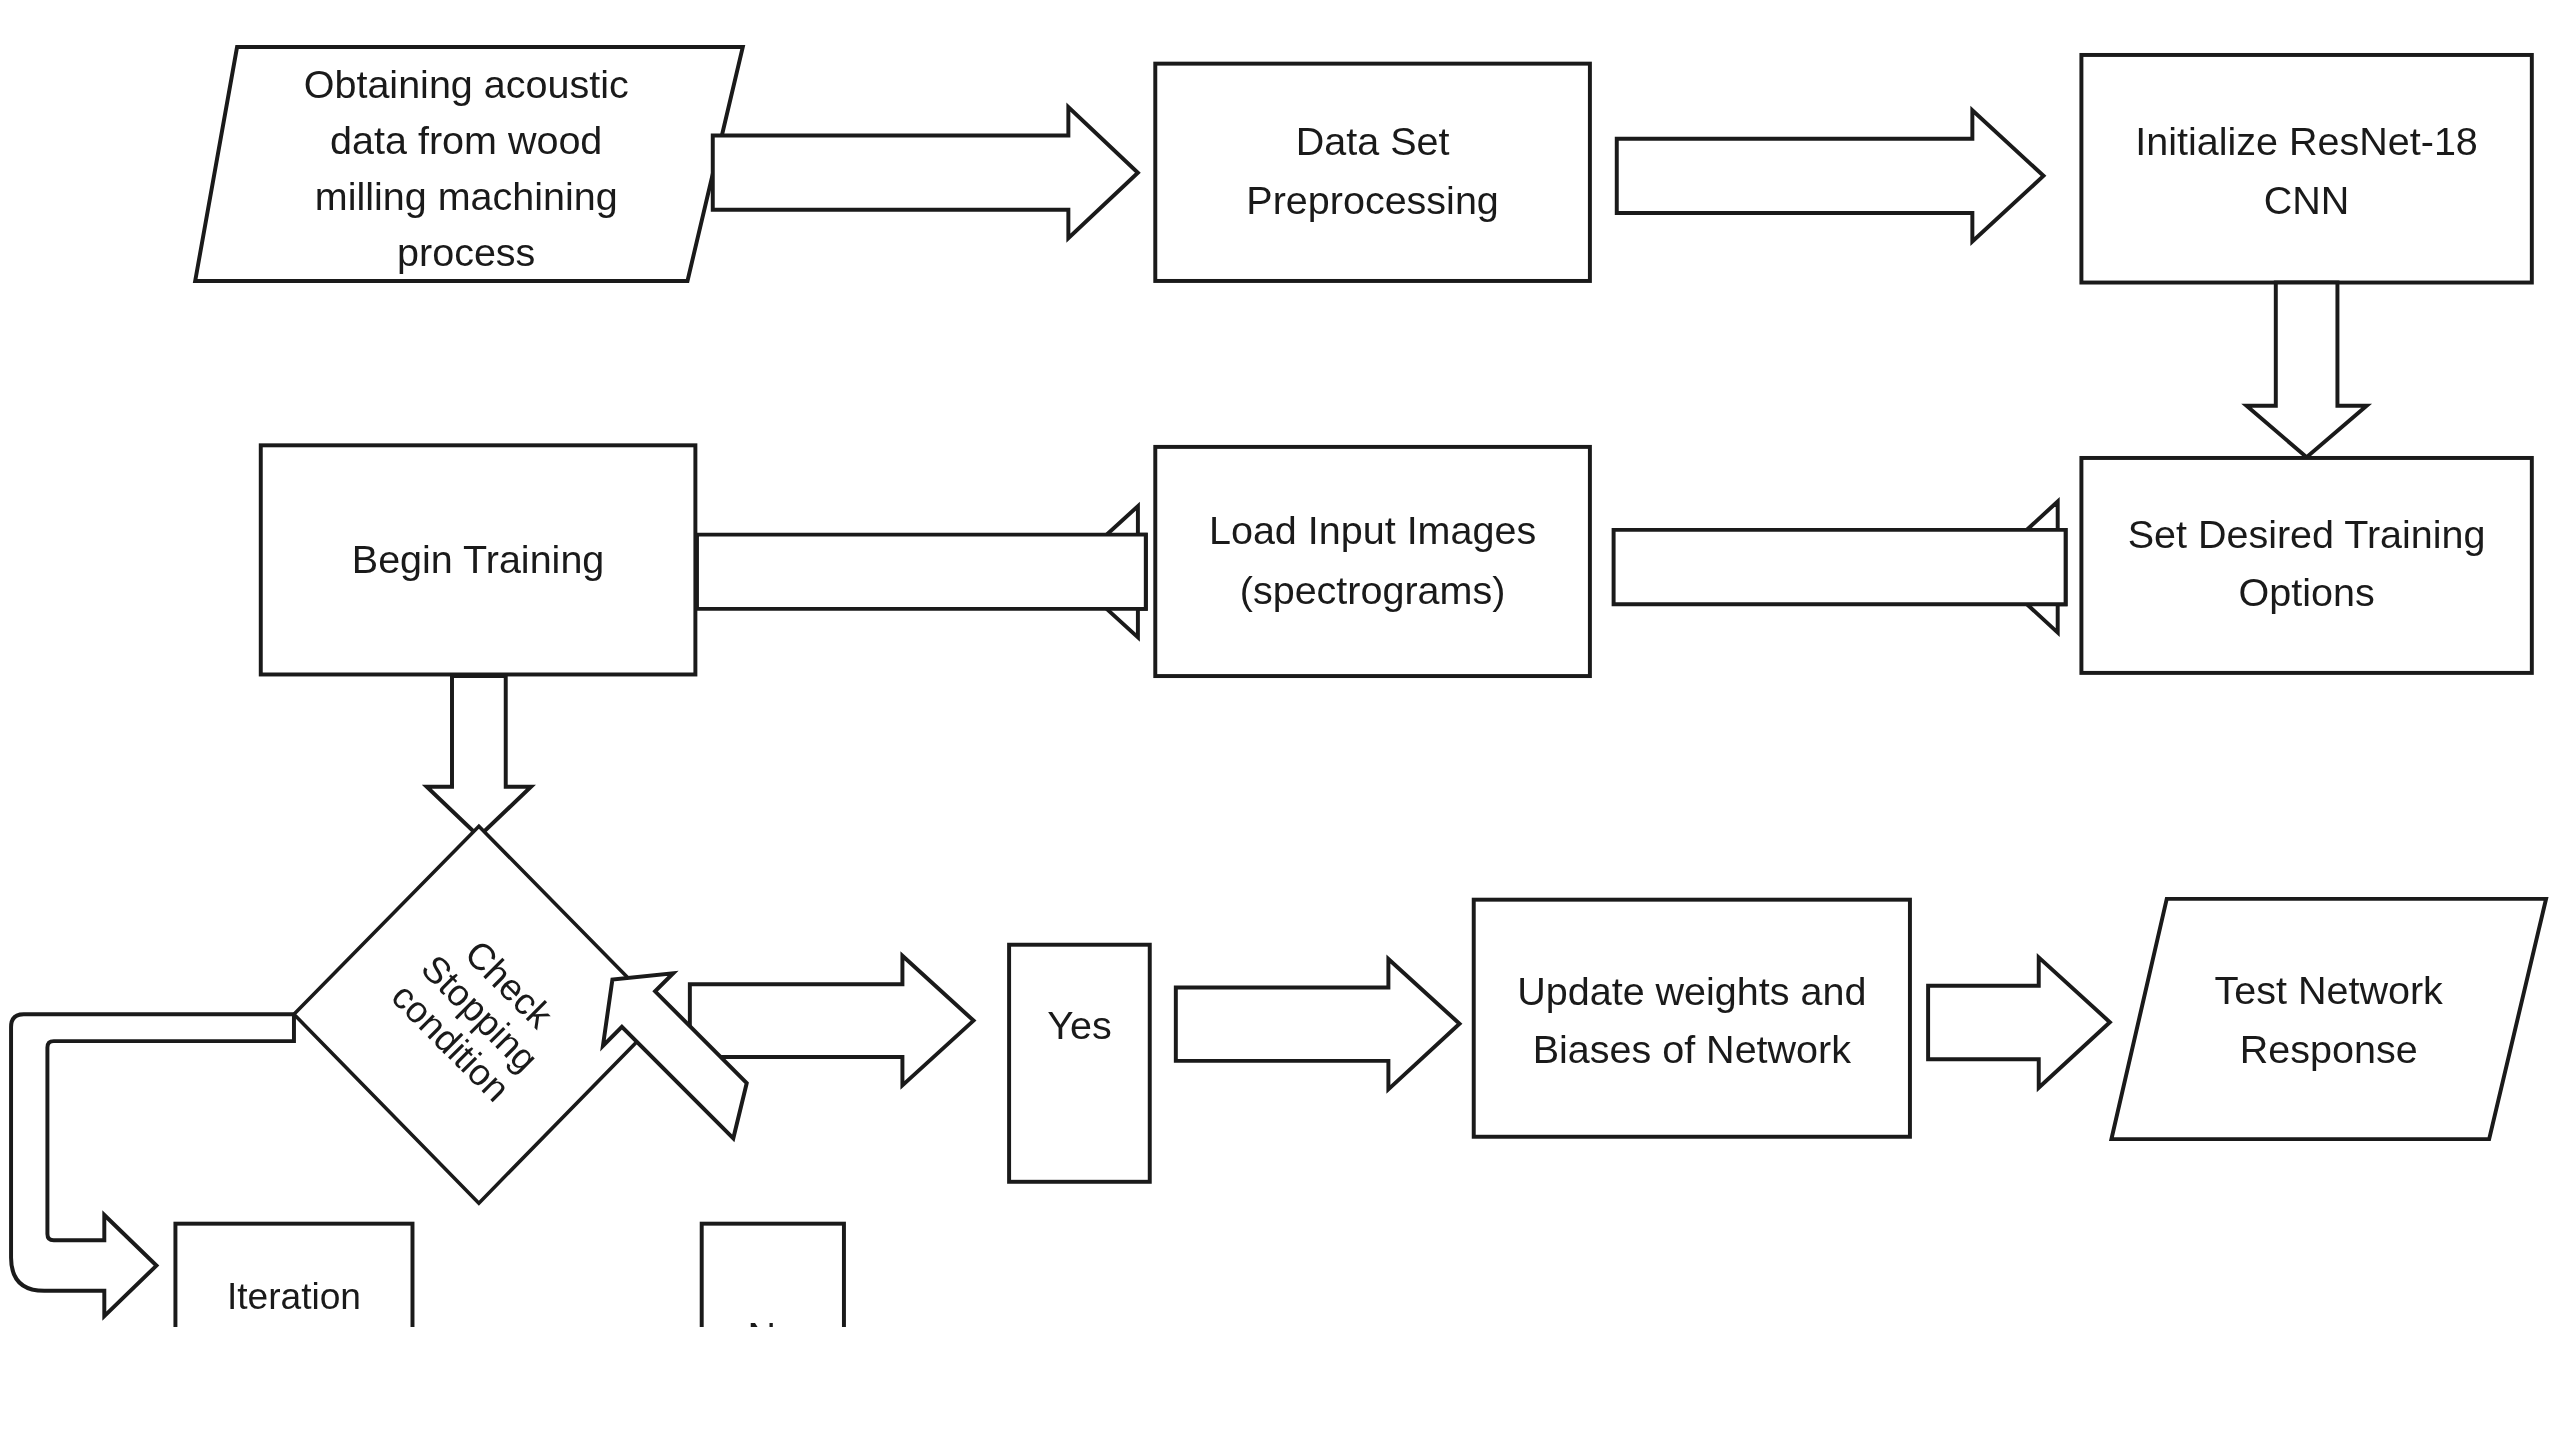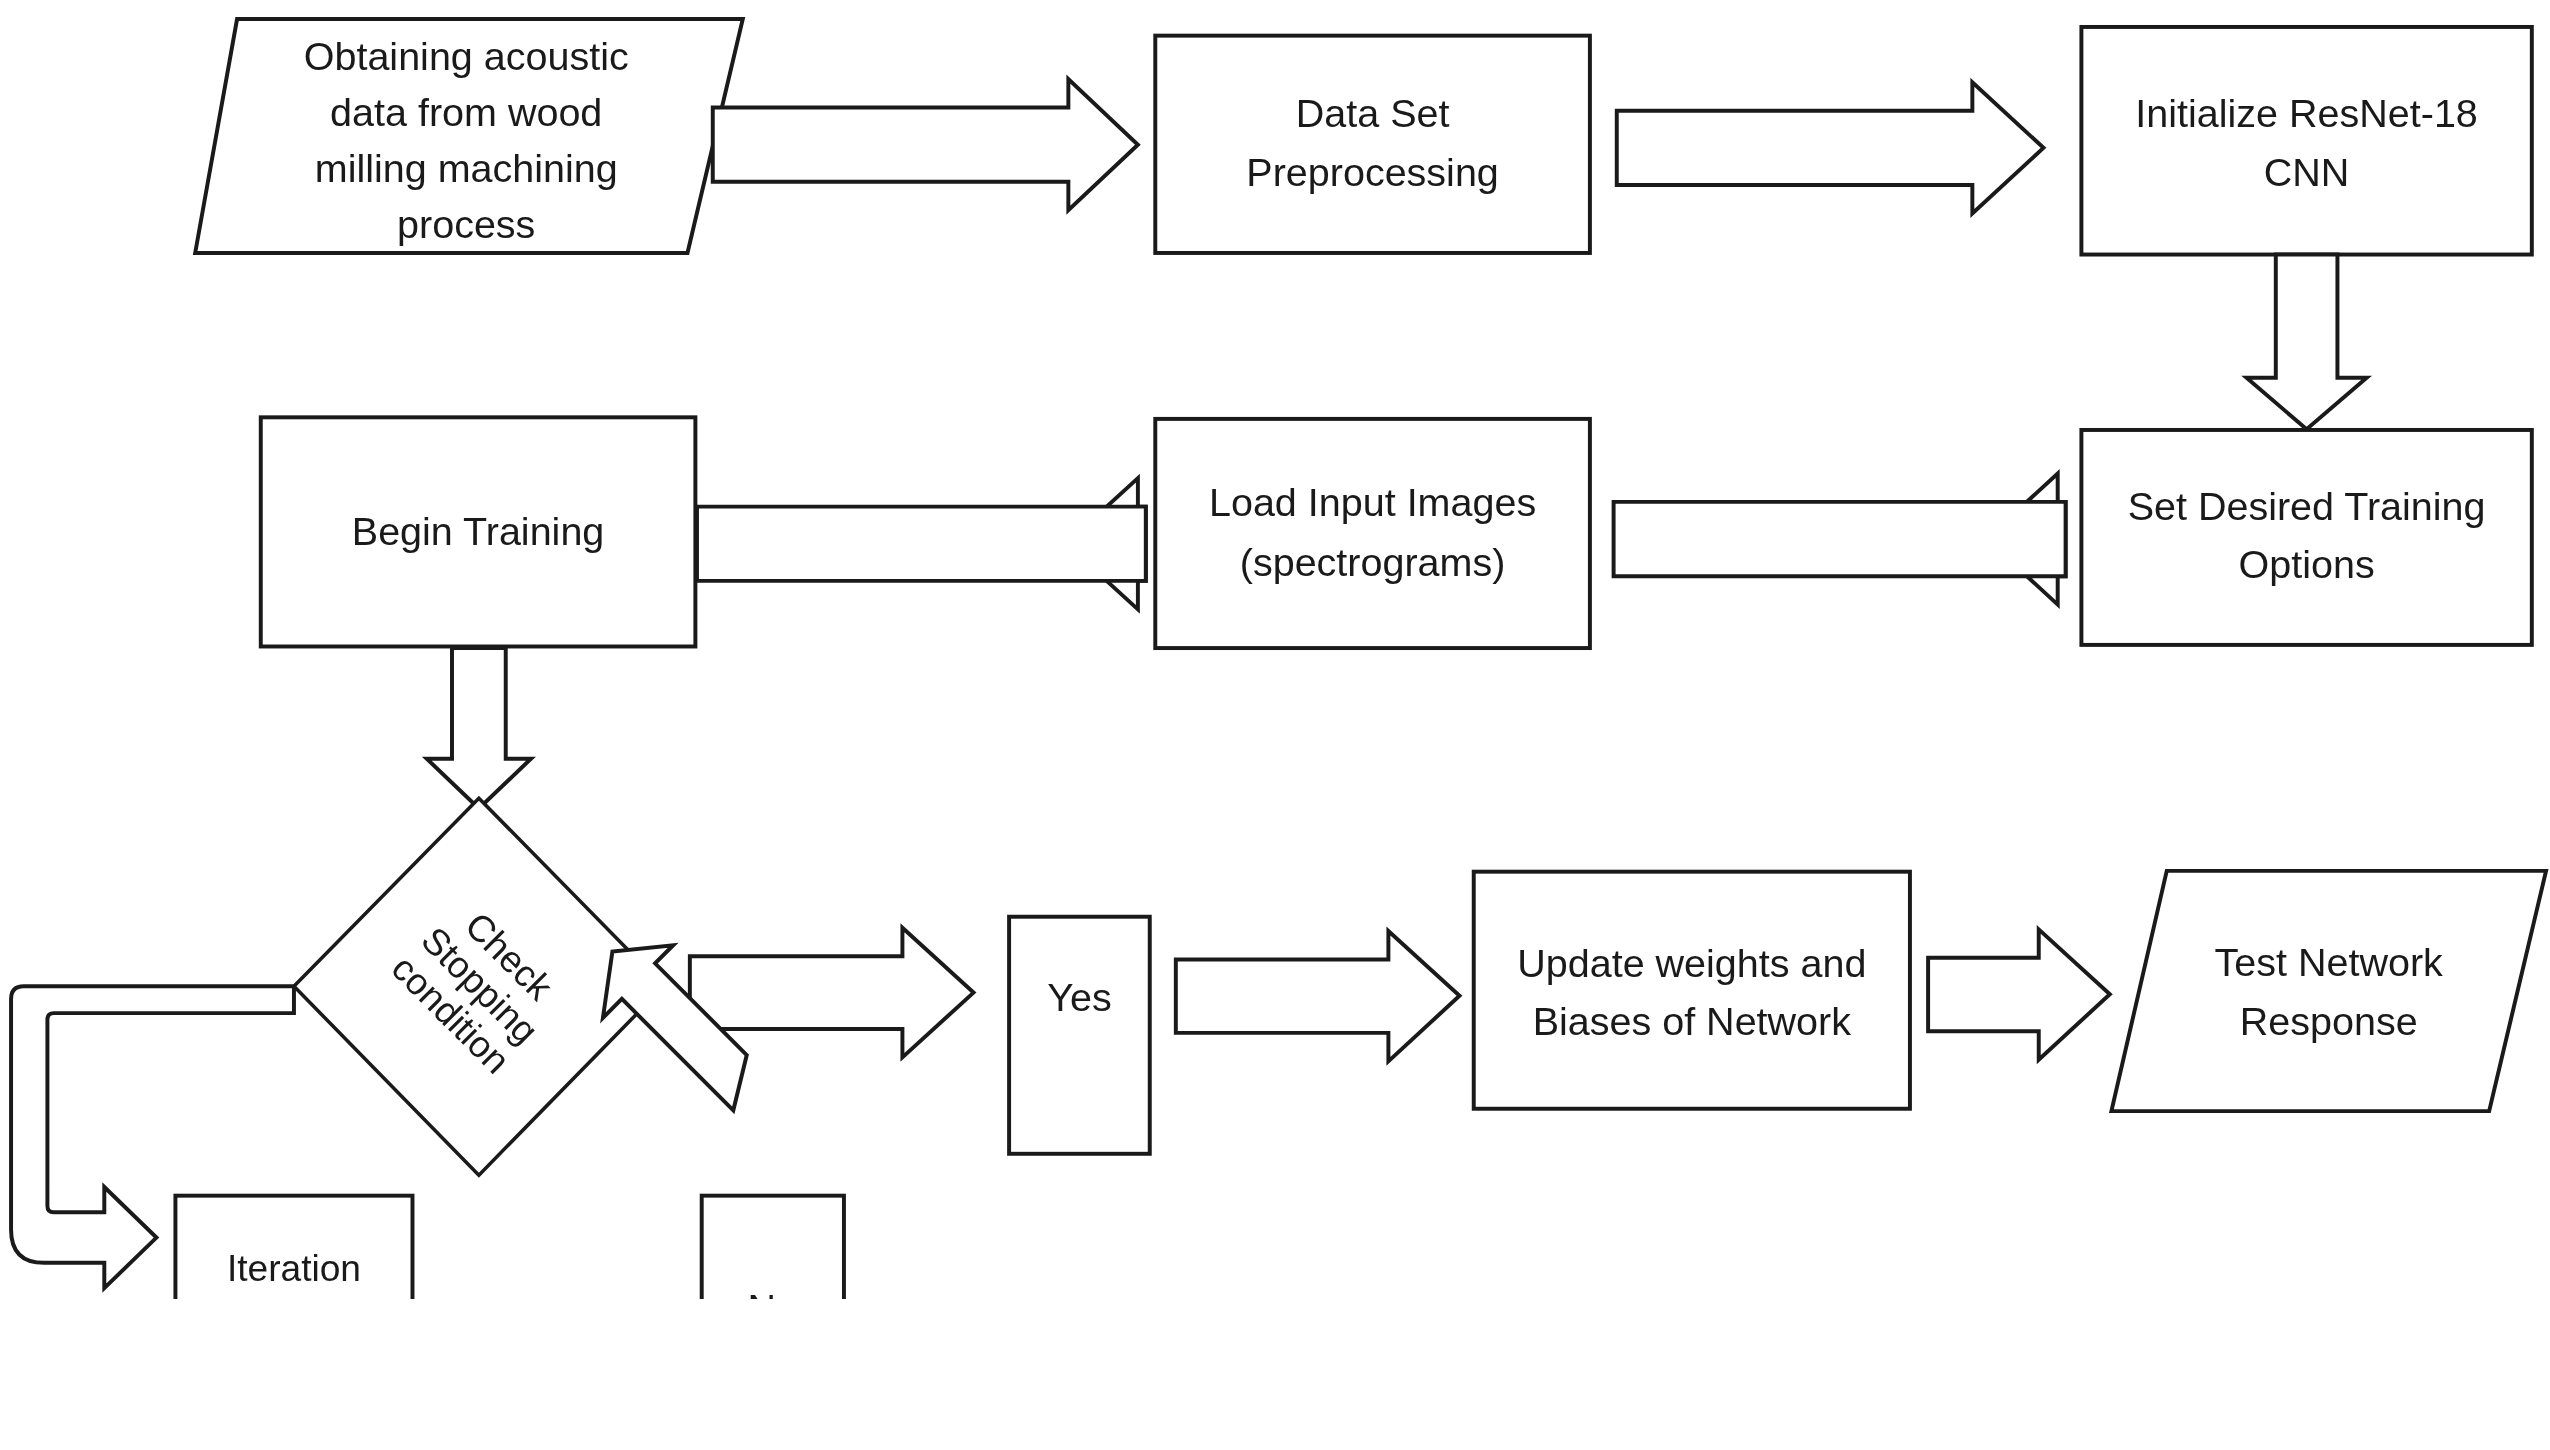--- a/index.html
+++ b/index.html
@@ -9,20 +9,21 @@
   }
   body {
     font-family: "Liberation Sans", sans-serif;
   }
   #flowchart-root {
     position: relative;
     width: 2550px;
     height: 1299px;
     background: #ffffff;
     overflow: hidden;
+    margin-top: 28px;
   }
   svg#flow-svg {
     position: absolute;
     top: 0;
     left: 0;
     width: 2550px;
     height: 1451px;
     display: block;
   }
   .node-shape {

